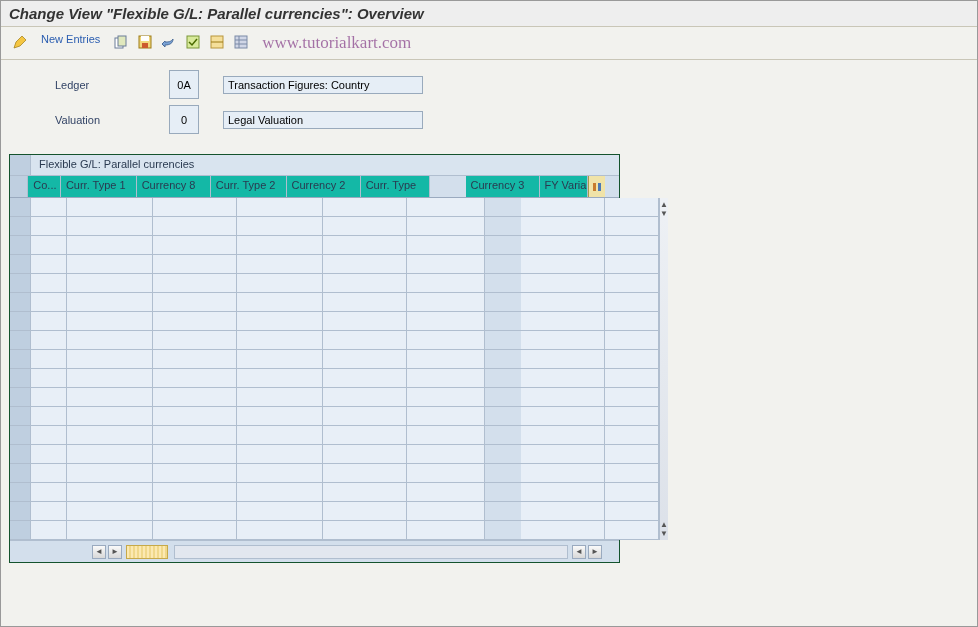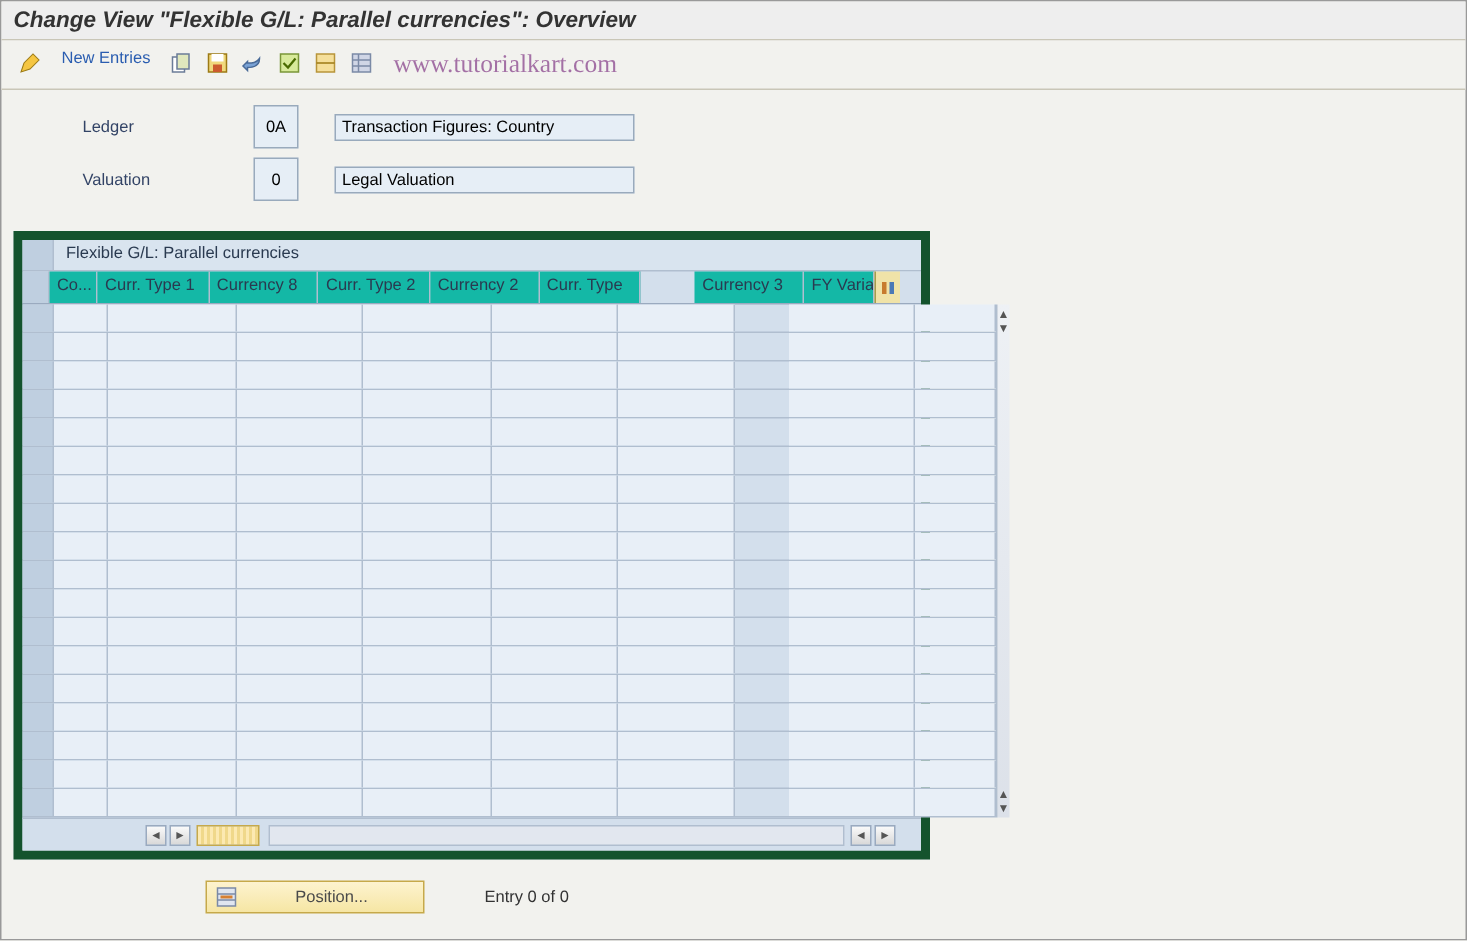--- a/index.html
+++ b/index.html
@@ -71,21 +71,21 @@
     .long-field {
       width: 200px; height: 18px;
       background: #e6eef6;
       border: 1px solid #99aabc;
       font-size: 11px;
       padding: 0 4px;
     }
     
     .panel {
       margin: 0 8px;
-      border: 6px solid #14532d;
+      border: 1px solid #14532d;
       background: #d3dfec;
       width: 611px;
     }
     .panel-title-row {
       display: flex;
       border-bottom: 1px solid #b0becf;
     }
     .panel-corner {
       width: 21px;
       height: 20px;
@@ -540,27 +540,13 @@
       <span class="hscroll-btn">◄</span>
       <span class="hscroll-btn">►</span>
       <span class="hscroll-thumb"></span>
       <div class="hscroll-track"></div>
       <span class="hscroll-btn">◄</span>
       <span class="hscroll-btn">►</span>
       <div style="width:16px;"></div>
     </div>
   </div>
 
-  <div class="bottom-bar">
-    <span class="position-btn">
-      <span class="pos-icon">
-        <svg width="14" height="14">
-            <rect x="1" y="1" width="12" height="12" fill="#e0e6f0" stroke="#7b8aa6"></rect>
-            <line x1="1" y1="5" x2="13" y2="5" stroke="#7b8aa6"></line>
-            <line x1="1" y1="9" x2="13" y2="9" stroke="#7b8aa6"></line>
-            <rect x="3" y="6" width="8" height="2" fill="#d68032"></rect>
-          </svg>
-      </span>
-      <span style="flex:1;text-align:center;">Position...</span>
-    </span>
-    <span class="entry-status">Entry 0 of 0</span>
-  </div>
 </div>
 
 </body></html>

